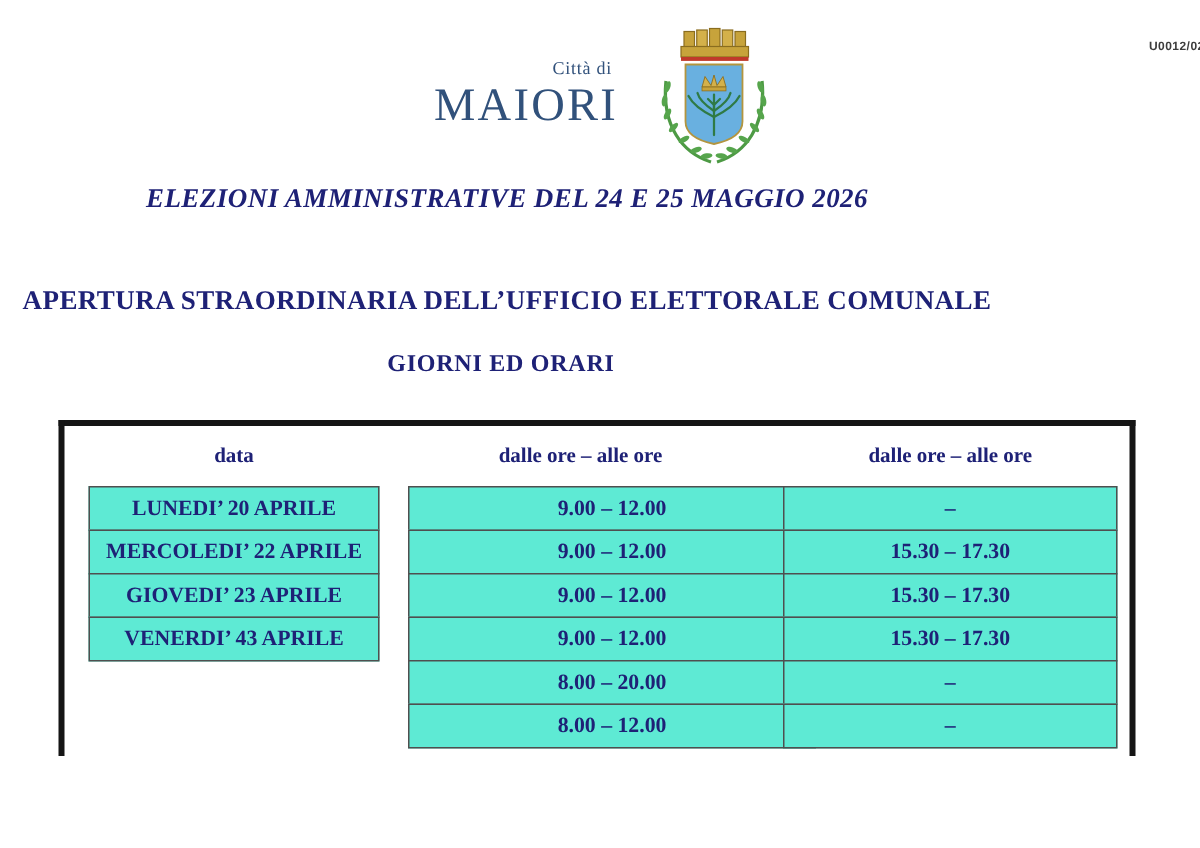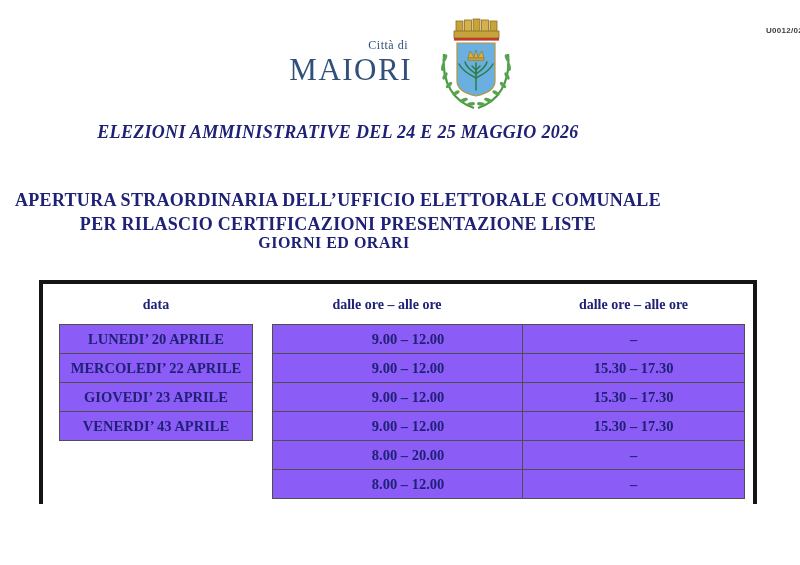--- a/index.html
+++ b/index.html
@@ -44,21 +44,21 @@
   }
   .thead.c1{left:59px;width:194px;}
   .thead.c2{left:272px;width:230px;}
   .thead.c3{left:522px;width:223px;}
   .col{position:absolute;top:324px;}
   .col.c1{left:59px;width:194px;}
   .col.c2{left:272px;width:272px;}
   .col.c3{left:522px;width:223px;}
   .cell{
     box-sizing:border-box;height:30px;margin-top:-1px;
-    border:1px solid #4f4f4f;background:#8b5cf6;
+    border:1px solid #4f4f4f;background:#5eead4;
     text-align:center;line-height:28px;
     font-size:14.5px;font-weight:bold;color:#1e2176;
   }
   .col .cell:first-child{margin-top:0;}
 </style>
 </head>
 <body>
 
 <div class="ref-code">U0012/02</div>
 
@@ -113,21 +113,20 @@
       <path d="M48 66 C 42 62, 38 58, 37 54"></path>
       <path d="M48 66 C 54 62, 58 58, 59 54"></path>
       <path d="M48 64 V 55 M44 58 L48 62 M52 58 L48 62"></path>
     </g>
   </svg>
 </div>
 
 <div class="doc-title navy">ELEZIONI AMMINISTRATIVE DEL 24 E 25 MAGGIO 2026</div>
 <div class="doc-subtitle navy">
   <div>APERTURA STRAORDINARIA DELL’UFFICIO ELETTORALE COMUNALE</div>
-  <div>PER RILASCIO CERTIFICAZIONI PRESENTAZIONE LISTE</div>
 </div>
 <div class="section-title navy">GIORNI ED ORARI</div>
 
 <div class="frame"></div>
 
 <div class="thead c1 navy">data</div>
 <div class="thead c2 navy">dalle ore – alle ore</div>
 <div class="thead c3 navy">dalle ore – alle ore</div>
 
 <div class="col c1" id="col-day">

